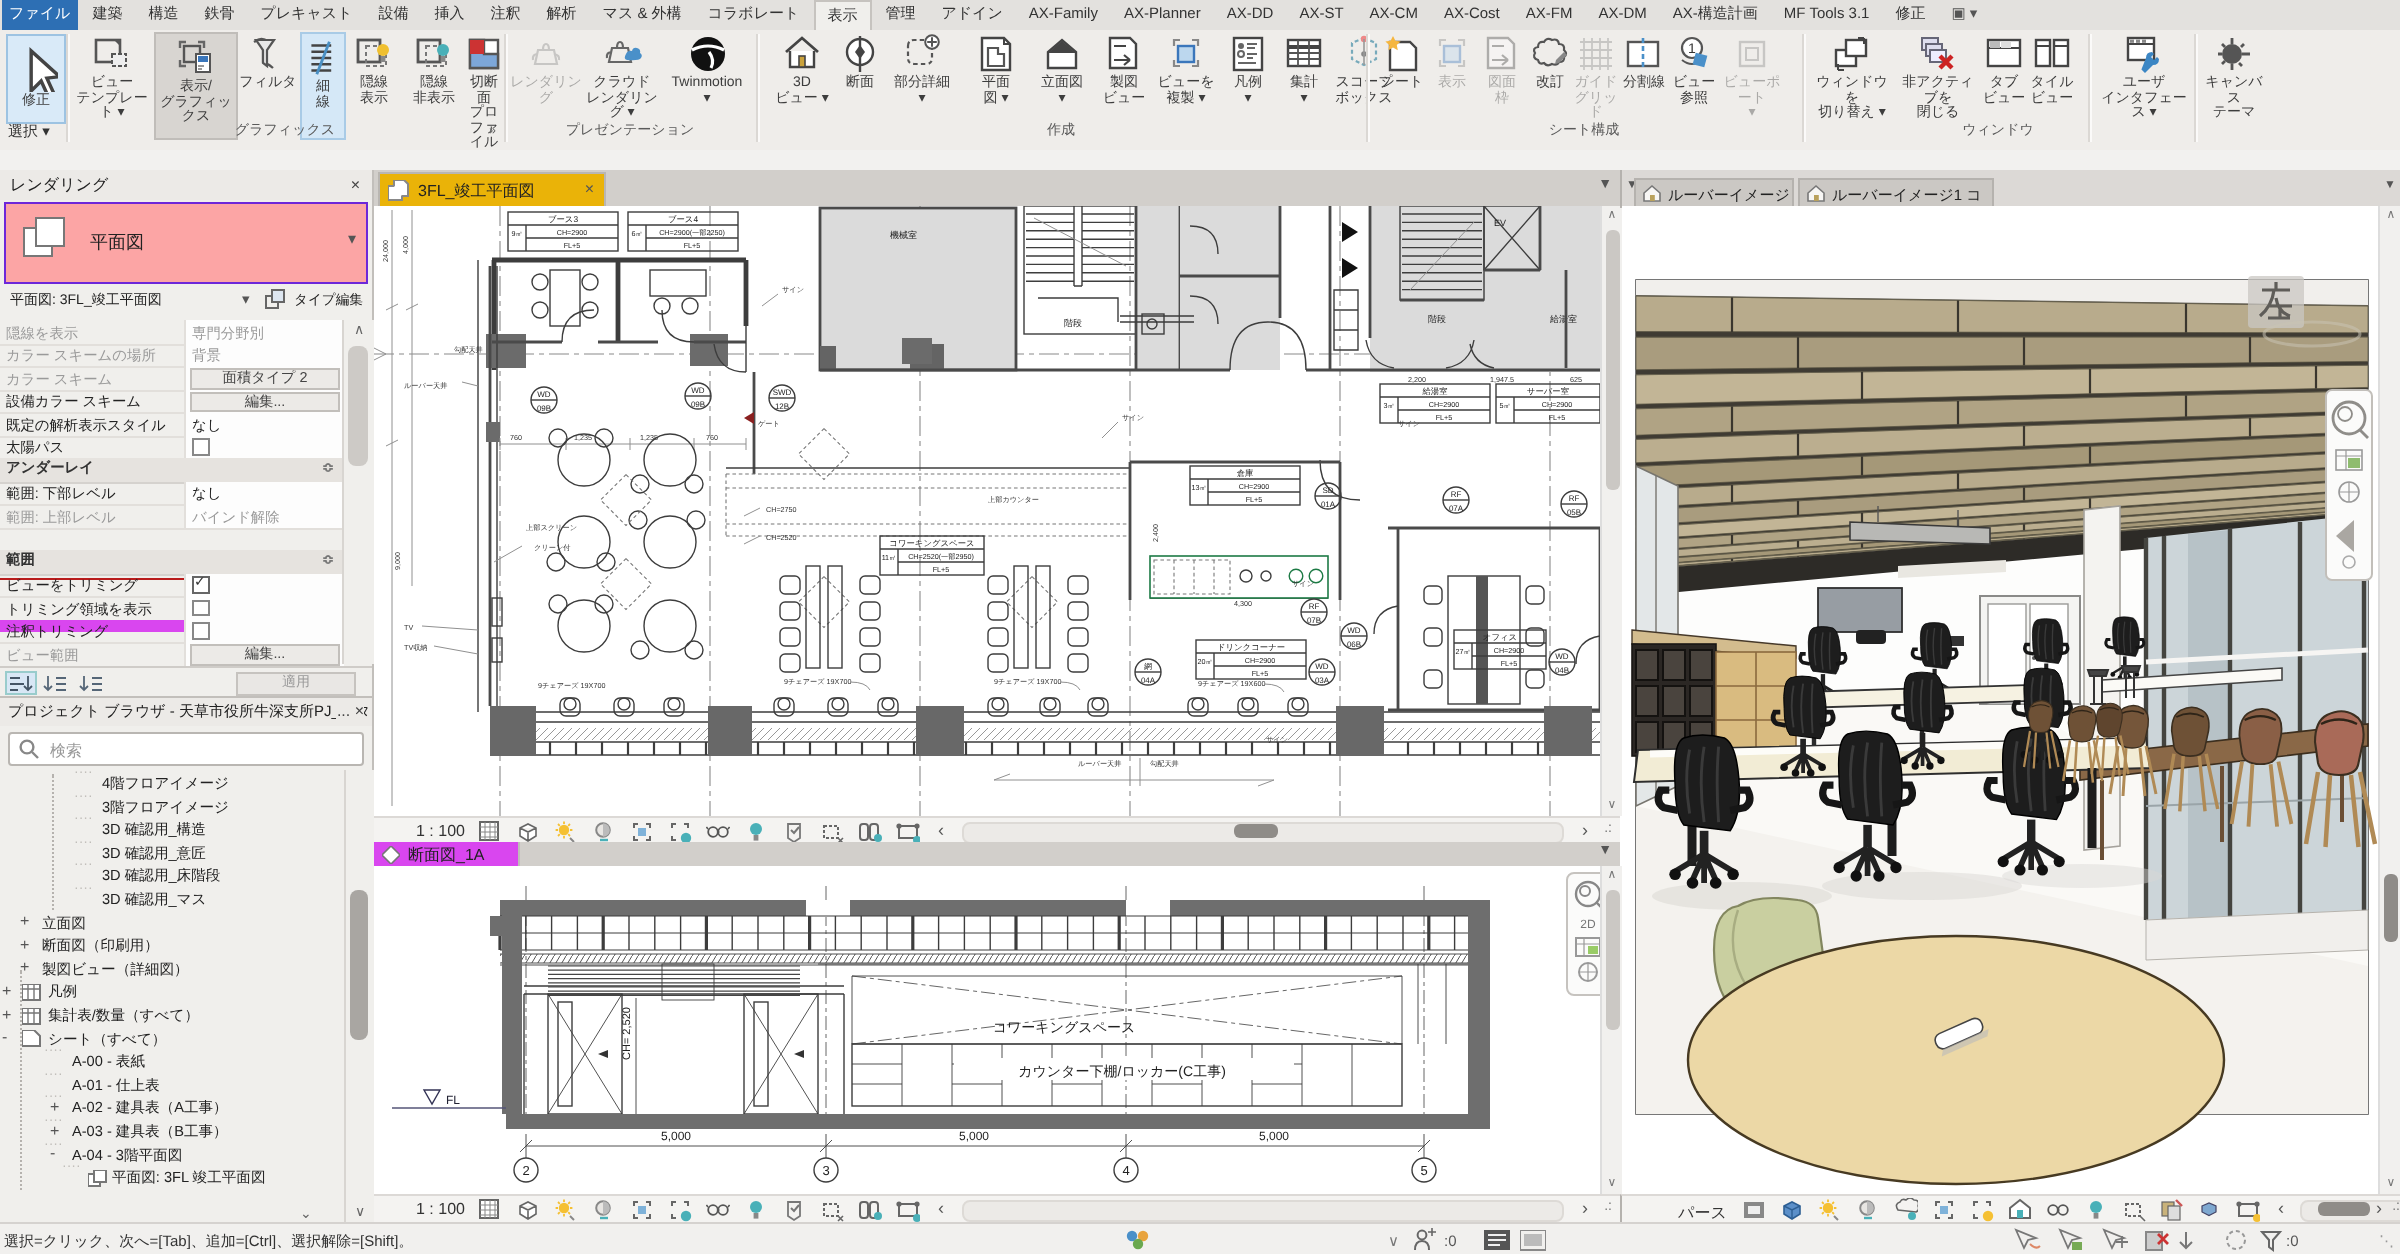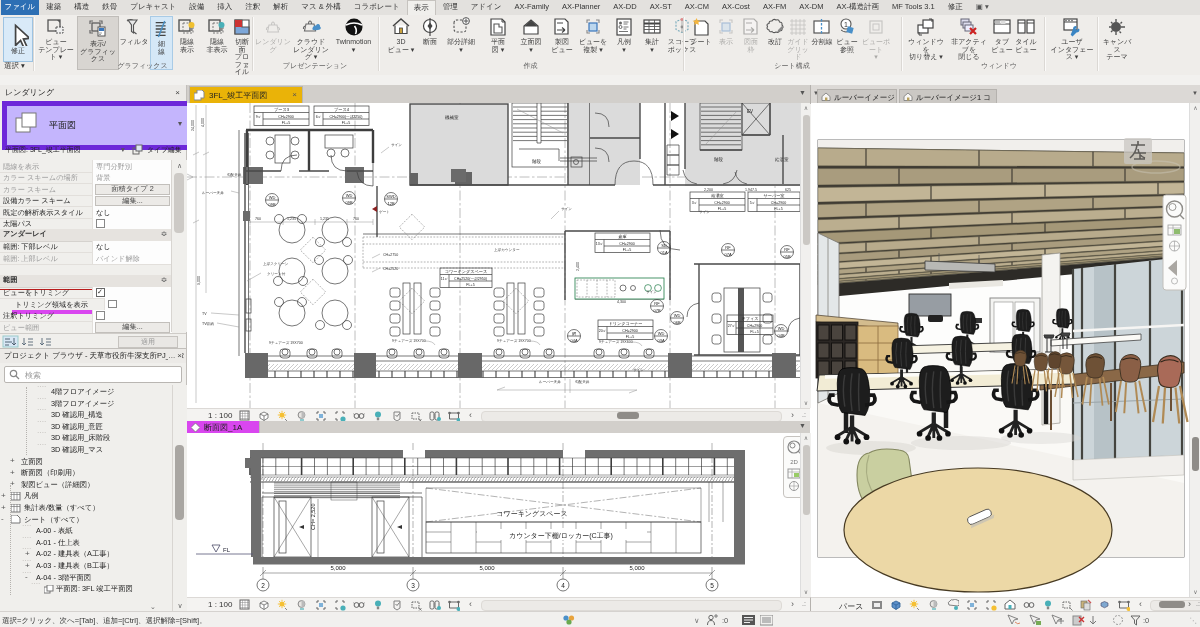--- a/index.html
+++ b/index.html
@@ -330,21 +330,21 @@
 <div class="pdiv" style="left:1097px"></div>
 <div class="rb" style="left:1100px;width:34px"><svg width="20" height="20">
         <use href="#i-canv"></use>
       </svg>キャンバス<br>テーマ</div>
 <div class="pl" style="left:901px;width:196px;">ウィンドウ</div>
 </div>
 <div class="ab optbar"></div>
 
 <div class="ab panel" style="left:0;top:85px;width:186px;height:263px;border-right:1px solid #c2bfbb;">
  <div class="ab phead" style="left:0;top:0;width:186px;height:15px;line-height:15px;"><span style="margin-left:5px">レンダリング</span><span style="position:absolute;right:6px;color:#444">×</span></div>
- <div class="ab" style="left:2px;top:16px;width:180px;height:39px;background:#c4b5fd;border:5px solid #6d28d9;">
+ <div class="ab" style="left:2px;top:16px;width:180px;height:39px;background:#fca5a5;border:1px solid #6d28d9;">
    <svg width="26" height="30" style="position:absolute;left:7px;top:4px">
         <rect x="2" y="8" width="14" height="14" fill="#fff" stroke="#777" stroke-width="1"></rect>
         <rect x="8" y="3" width="14" height="14" fill="#fff" stroke="#777" stroke-width="1"></rect>
       </svg>
    <span style="position:absolute;left:42px;top:13px;font-size:9px;color:#222">平面図</span>
    <span style="position:absolute;right:5px;top:13px;font-size:8px;color:#555">▾</span>
  </div>
  <div class="ab" style="left:2px;top:57px;width:180px;height:16px;font-size:7.5px;color:#222">
    <span style="position:absolute;left:3px;top:3px;font-size:7px">平面図: 3FL_竣工平面図</span>
       <span style="position:absolute;left:119px;top:3px;color:#555">▾</span>
@@ -410,21 +410,21 @@
           <span style="position:absolute;left:3px;top:1.5px;color:#9a9a9a">見下げ</span>
         </div>
       </div>
       <div style="position:absolute;left:0;top:115px;width:171px;height:11.5px;background:#e6e3df;border-bottom:1px solid #d5d2ce;font-weight:bold;color:#333"><span style="margin-left:3px">範囲</span><span style="position:absolute;right:4px;color:#777">≎</span></div>
       <div style="position:absolute;left:0;top:126.5px;width:171px;height:11.5px;border-bottom:1px solid #e2dfdb;">
         <span style="position:absolute;left:3px;top:1.5px;width:86px;overflow:hidden;white-space:nowrap;color:#222">ビューをトリミング</span>
         <div style="position:absolute;left:92px;top:0;width:79px;height:11.5px;border-left:1px solid #e2dfdb;background:#fdfdfd">
           <span style="position:absolute;left:3px;top:1.5px;width:6.5px;height:6.5px;border:1px solid #666;background:#fff;color:#333;font-size:7px;line-height:6px">✓</span>
         </div>
       </div>
-      <div style="position:absolute;left:12px;top:138px;width:171px;height:11.5px;border-bottom:4px solid #d946ef;">
+      <div style="position:absolute;left:0;top:138px;width:171px;height:11.5px;border-bottom:6px solid #d946ef;">
         <span style="position:absolute;left:3px;top:1.5px;width:86px;overflow:hidden;white-space:nowrap;color:#222">トリミング領域を表示</span>
         <div style="position:absolute;left:92px;top:0;width:79px;height:11.5px;border-left:1px solid #e2dfdb;background:#fdfdfd">
           <span style="position:absolute;left:3px;top:1.5px;width:6.5px;height:6.5px;border:1px solid #888;background:#fff"></span>
         </div>
       </div>
       <div style="position:absolute;left:0;top:149.5px;width:171px;height:11.5px;border-bottom:1px solid #e2dfdb;">
         <span style="position:absolute;left:3px;top:1.5px;width:86px;overflow:hidden;white-space:nowrap;color:#222">注釈トリミング</span>
         <div style="position:absolute;left:92px;top:0;width:79px;height:11.5px;border-left:1px solid #e2dfdb;background:#fdfdfd">
           <span style="position:absolute;left:3px;top:1.5px;width:6.5px;height:6.5px;border:1px solid #888;background:#fff"></span>
         </div>

